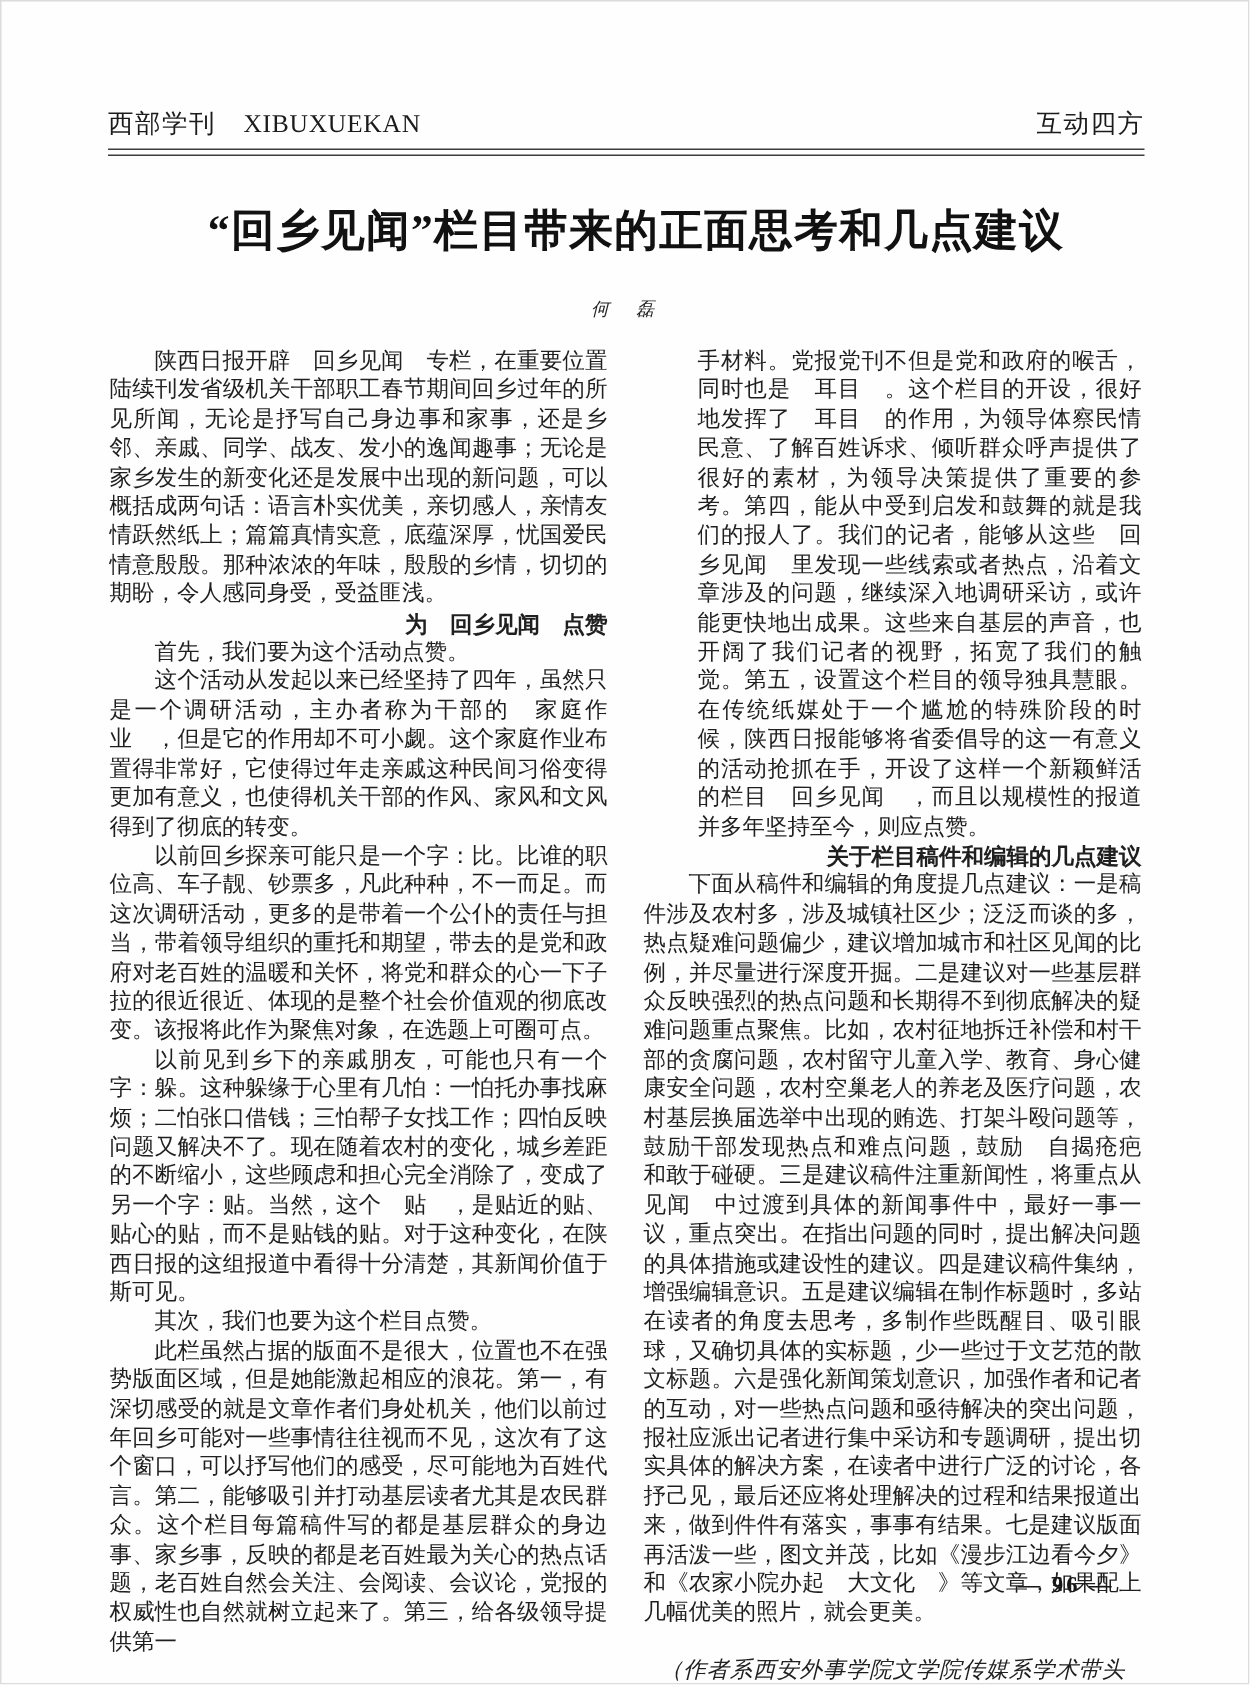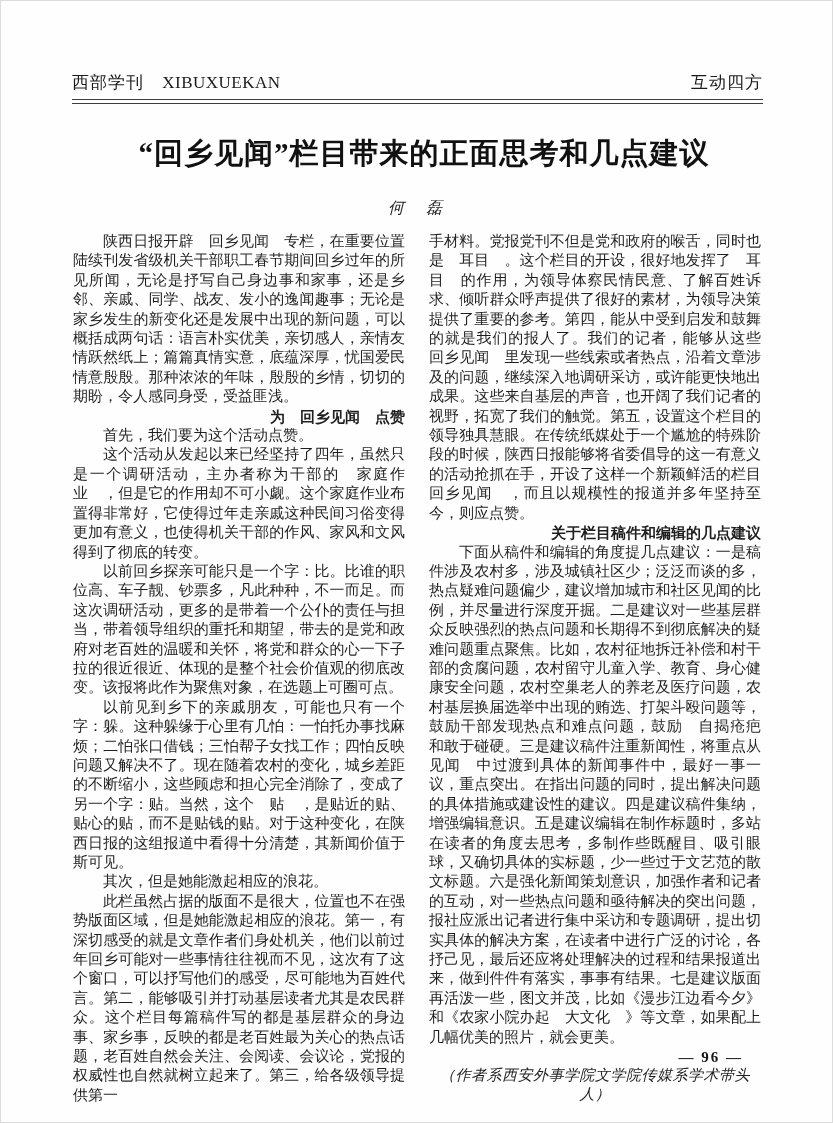--- a/index.html
+++ b/index.html
@@ -17,26 +17,26 @@
   }
   .journal-name { font-weight:normal; }
   .journal-pinyin { margin-left:13px; letter-spacing:0.5px; }
   .double-rule { height:5px; border-top:1.5px solid #3c3c3c; border-bottom:1.5px solid #3c3c3c; }
   .title {
     position:absolute; top:133px; left:0; width:100%; text-align:center;
     font-size:29px; font-weight:bold; letter-spacing:1px; color:#111;padding-left:15px;
   }
   .author {
     position:absolute; top:197px; left:0; width:100%; text-align:center;
-    font-size:16px; font-style:italic; letter-spacing:3px; color:#222;
+    font-size:12px; font-style:italic; letter-spacing:3px; color:#222;
   }
   .columns { position:absolute; top:231px; left:72px; width:688px; display:flex; gap:24px; }
   .column { width:332px; font-size:15px; line-height:19.4px; text-align:justify; color:#1f1f1f; }
   .paragraph { text-indent:2em; }
-  .paragraph-continued { text-indent:0; }
+  .paragraph-continued { text-indent:0;margin-left:36px; }
   .heading {
     font-weight:bold; text-align:right; text-indent:0;
     font-family:"Liberation Sans","DejaVu Sans",sans-serif; font-size:15px;
   }
   .author-note { margin-top:19px; text-align:center; text-indent:0; font-style:italic; letter-spacing:0.5px; }
   .footer {
     position:absolute; top:1048px; right:89px;
     font-size:15px; font-weight:bold; letter-spacing:2px; color:#161616;
   }
 </style>
@@ -61,21 +61,21 @@
   <div class="author">何　磊</div>
 
   <div class="columns">
     <div class="column">
         <div class="paragraph">陕西日报开辟　回乡见闻　专栏，在重要位置陆续刊发省级机关干部职工春节期间回乡过年的所见所闻，无论是抒写自己身边事和家事，还是乡邻、亲戚、同学、战友、发小的逸闻趣事；无论是家乡发生的新变化还是发展中出现的新问题，可以概括成两句话：语言朴实优美，亲切感人，亲情友情跃然纸上；篇篇真情实意，底蕴深厚，忧国爱民情意殷殷。那种浓浓的年味，殷殷的乡情，切切的期盼，令人感同身受，受益匪浅。</div>
         <div class="heading">为　回乡见闻　点赞</div>
         <div class="paragraph">首先，我们要为这个活动点赞。</div>
         <div class="paragraph">这个活动从发起以来已经坚持了四年，虽然只是一个调研活动，主办者称为干部的　家庭作业　，但是它的作用却不可小觑。这个家庭作业布置得非常好，它使得过年走亲戚这种民间习俗变得更加有意义，也使得机关干部的作风、家风和文风得到了彻底的转变。</div>
         <div class="paragraph">以前回乡探亲可能只是一个字：比。比谁的职位高、车子靓、钞票多，凡此种种，不一而足。而这次调研活动，更多的是带着一个公仆的责任与担当，带着领导组织的重托和期望，带去的是党和政府对老百姓的温暖和关怀，将党和群众的心一下子拉的很近很近、体现的是整个社会价值观的彻底改变。该报将此作为聚焦对象，在选题上可圈可点。</div>
         <div class="paragraph">以前见到乡下的亲戚朋友，可能也只有一个字：躲。这种躲缘于心里有几怕：一怕托办事找麻烦；二怕张口借钱；三怕帮子女找工作；四怕反映问题又解决不了。现在随着农村的变化，城乡差距的不断缩小，这些顾虑和担心完全消除了，变成了另一个字：贴。当然，这个　贴　，是贴近的贴、贴心的贴，而不是贴钱的贴。对于这种变化，在陕西日报的这组报道中看得十分清楚，其新闻价值于斯可见。</div>
-        <div class="paragraph">其次，但是她能激起相应的浪花。</div>
+        <div class="paragraph">其次，我们也要为这个栏目点赞。</div>
         <div class="paragraph">此栏虽然占据的版面不是很大，位置也不在强势版面区域，但是她能激起相应的浪花。第一，有深切感受的就是文章作者们身处机关，他们以前过年回乡可能对一些事情往往视而不见，这次有了这个窗口，可以抒写他们的感受，尽可能地为百姓代言。第二，能够吸引并打动基层读者尤其是农民群众。这个栏目每篇稿件写的都是基层群众的身边事、家乡事，反映的都是老百姓最为关心的热点话题，老百姓自然会关注、会阅读、会议论，党报的权威性也自然就树立起来了。第三，给各级领导提供第一</div>
       </div>
     <div class="column">
         <div class="paragraph-continued">手材料。党报党刊不但是党和政府的喉舌，同时也是　耳目　。这个栏目的开设，很好地发挥了　耳目　的作用，为领导体察民情民意、了解百姓诉求、倾听群众呼声提供了很好的素材，为领导决策提供了重要的参考。第四，能从中受到启发和鼓舞的就是我们的报人了。我们的记者，能够从这些　回乡见闻　里发现一些线索或者热点，沿着文章涉及的问题，继续深入地调研采访，或许能更快地出成果。这些来自基层的声音，也开阔了我们记者的视野，拓宽了我们的触觉。第五，设置这个栏目的领导独具慧眼。在传统纸媒处于一个尴尬的特殊阶段的时候，陕西日报能够将省委倡导的这一有意义的活动抢抓在手，开设了这样一个新颖鲜活的栏目　回乡见闻　，而且以规模性的报道并多年坚持至今，则应点赞。</div>
         <div class="heading">关于栏目稿件和编辑的几点建议</div>
         <div class="paragraph">下面从稿件和编辑的角度提几点建议：一是稿件涉及农村多，涉及城镇社区少；泛泛而谈的多，热点疑难问题偏少，建议增加城市和社区见闻的比例，并尽量进行深度开掘。二是建议对一些基层群众反映强烈的热点问题和长期得不到彻底解决的疑难问题重点聚焦。比如，农村征地拆迁补偿和村干部的贪腐问题，农村留守儿童入学、教育、身心健康安全问题，农村空巢老人的养老及医疗问题，农村基层换届选举中出现的贿选、打架斗殴问题等，鼓励干部发现热点和难点问题，鼓励　自揭疮疤　和敢于碰硬。三是建议稿件注重新闻性，将重点从　见闻　中过渡到具体的新闻事件中，最好一事一议，重点突出。在指出问题的同时，提出解决问题的具体措施或建设性的建议。四是建议稿件集纳，增强编辑意识。五是建议编辑在制作标题时，多站在读者的角度去思考，多制作些既醒目、吸引眼球，又确切具体的实标题，少一些过于文艺范的散文标题。六是强化新闻策划意识，加强作者和记者的互动，对一些热点问题和亟待解决的突出问题，报社应派出记者进行集中采访和专题调研，提出切实具体的解决方案，在读者中进行广泛的讨论，各抒己见，最后还应将处理解决的过程和结果报道出来，做到件件有落实，事事有结果。七是建议版面再活泼一些，图文并茂，比如《漫步江边看今夕》和《农家小院办起　大文化　》等文章，如果配上几幅优美的照片，就会更美。</div>
         <div class="author-note">（作者系西安外事学院文学院传媒系学术带头人）</div>
       </div>
   </div>
 

